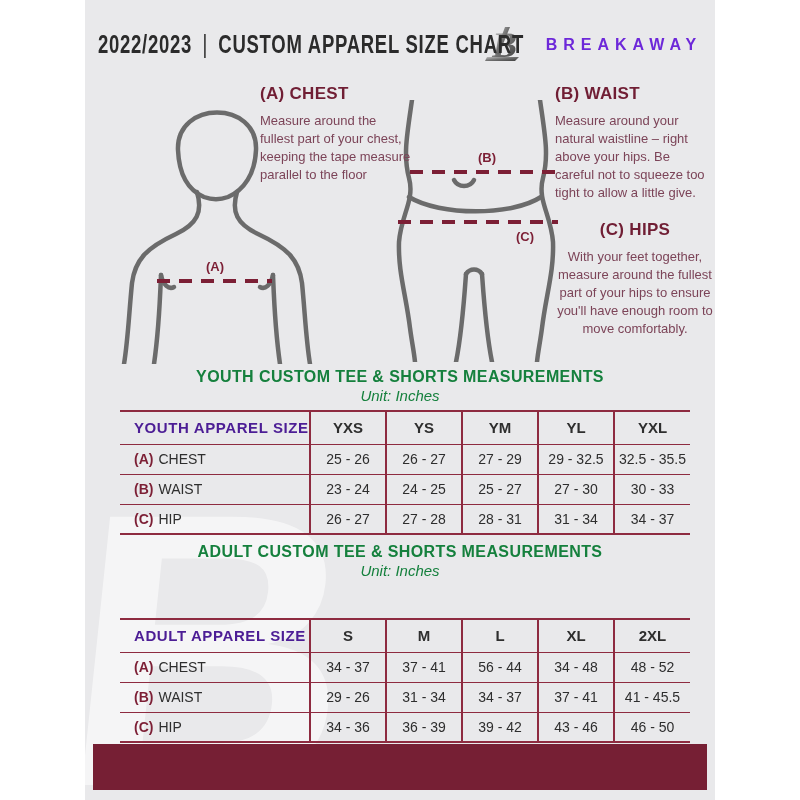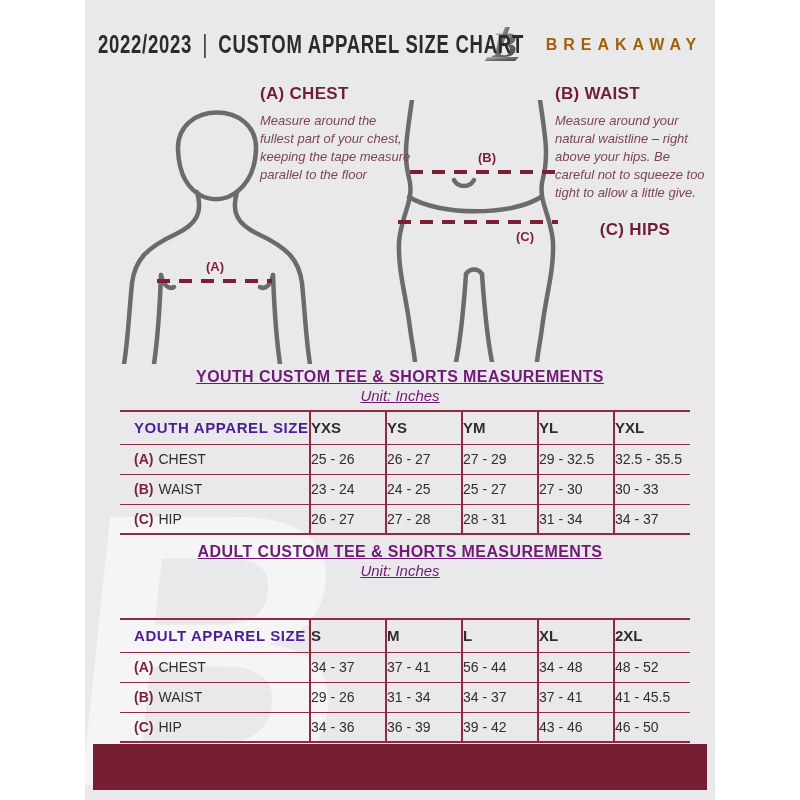--- a/index.html
+++ b/index.html
@@ -12,41 +12,41 @@
     color:rgba(255,255,255,0.55); transform:skewX(-6deg); z-index:0; line-height:1; user-select:none; }
 
   .content { position:absolute; inset:0; z-index:1; }
 
   
   .hdr { position:absolute; top:24px; left:0; width:630px; display:flex; justify-content:center; align-items:center; gap:15px; }
   .title-wrap { width:372px; height:30px; overflow:visible; }
   .title-inner { display:inline-block; white-space:nowrap; transform:scaleX(0.74); transform-origin:left center;
     font-weight:700; font-size:25px; color:#2b2b2b; letter-spacing:1px; }
   .hdr-sep { padding:0 6px; font-weight:400; }
-  .brand { font-weight:700; font-size:16px; letter-spacing:6px; color:#a16207;text-align:center; }
+  .brand { font-weight:700; font-size:16px; letter-spacing:6px; color:#6d28d9;text-align:center; }
 
   
   .gsec { position:absolute; z-index:2; }
   .gsec h3 { font-size:17px; font-weight:700; color:#701e34; letter-spacing:0.3px; margin-bottom:8px; }
-  .gsec p { font-size:13px; font-style:italic; color:#7c4458; line-height:1.38; }
+  .gsec p { font-size:13px; color:#7c4458; line-height:1.38; }
 
   svg.fig { position:absolute; }
   .fig path { fill:none; stroke:#6b6b6b; stroke-width:4.5; stroke-linecap:round; }
   .fig path.dash { stroke:#7c1f35; stroke-width:4; stroke-dasharray:13 9; stroke-linecap:butt; }
   .fig text { font-family:"Liberation Sans", sans-serif; font-size:13px; font-weight:700; fill:#7c1f35; }
 
   
-  .sec-head { position:absolute; left:0; width:630px; text-align:center; color:#701a75;text-decoration:underline; }
+  .sec-head { position:absolute; left:0; width:630px; text-align:center; color:#15803d; }
   .sec-head .t { font-size:16px; font-weight:700; letter-spacing:0.4px; }
   .sec-head .u { font-size:15px; font-style:italic; margin-top:1px; }
 
   
   table.size { position:absolute; left:35px; width:570px; border-collapse:collapse; table-layout:fixed;
     border-top:2px solid #8e2b40; border-bottom:2px solid #8e2b40; }
-  table.size td { vertical-align:middle; color:#2e2e2e; font-size:14px;
+  table.size td { text-align:center; vertical-align:middle; color:#2e2e2e; font-size:14px;
     border-bottom:1.5px solid #8e2b40; height:30px; background:transparent; }
   table.size tr.hrow td { height:33px; font-weight:700; font-size:15px; }
   table.size td.lbl { text-align:left; padding-left:14px; }
   table.size tr.hrow td.lbl { font-weight:700; font-size:15px; letter-spacing:0.6px; color:#4c1d95; }
   table.size td.v { border-left:2px solid #8e2b40; }
   table.size .pfx { font-weight:700; color:#7c1f35; margin-right:5px; }
   table.size tr:last-child td { border-bottom:none; }
   td.rowlbl { font-size:15px; }
 
   
@@ -114,20 +114,21 @@
       <div class="gsec" style="left:175px; top:84px; width:152px;">
         <h3>(A) CHEST</h3>
         <p>Measure around the fullest part of your chest, keeping the tape measure parallel to the floor</p>
       </div>
       <div class="gsec" style="left:470px; top:84px; width:152px;">
         <h3>(B) WAIST</h3>
         <p>Measure around your natural waistline – right above your hips. Be careful not to squeeze too tight to allow a little give.</p>
       </div>
       <div class="gsec" style="left:470px; top:220px; width:160px;text-align:center;">
         <h3>(C) HIPS</h3>
+        <p>With your feet together, measure around the fullest part of your hips to ensure you'll have enough room to move comfortably.</p>
       </div>
 
       <div class="sec-head" style="top:368px;">
         <div class="t">YOUTH CUSTOM TEE &amp; SHORTS MEASUREMENTS</div>
         <div class="u">Unit: Inches</div>
       </div>
 
       <table class="size" style="top:410px;">
         <colgroup>
             <col style="width:190px">

